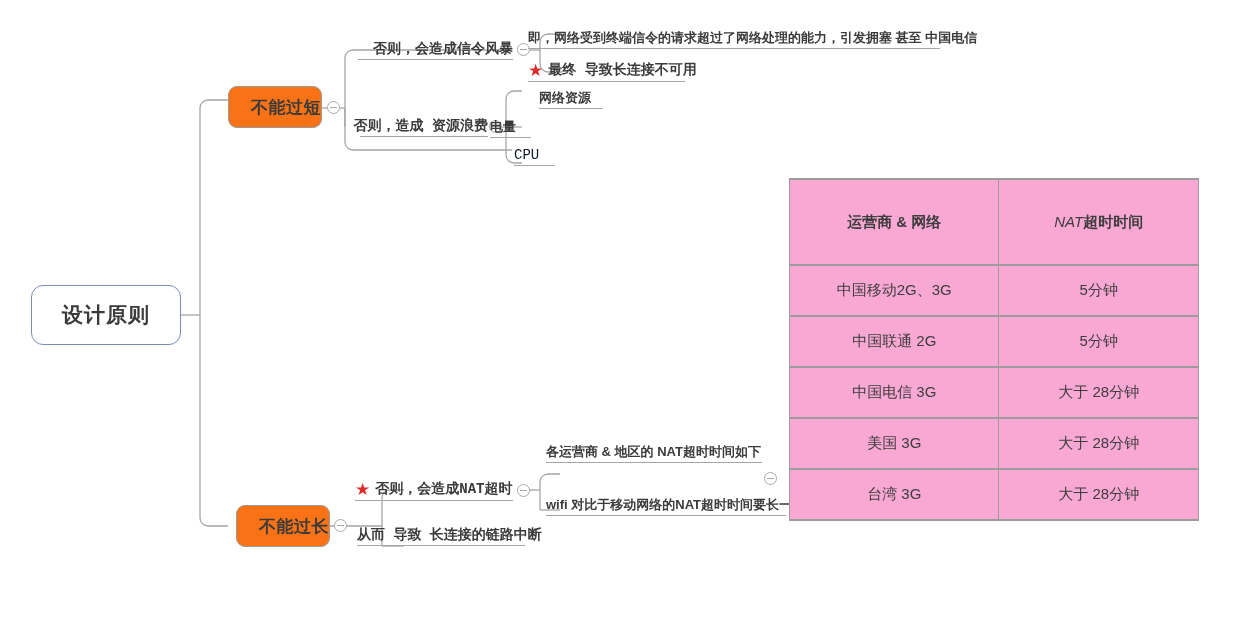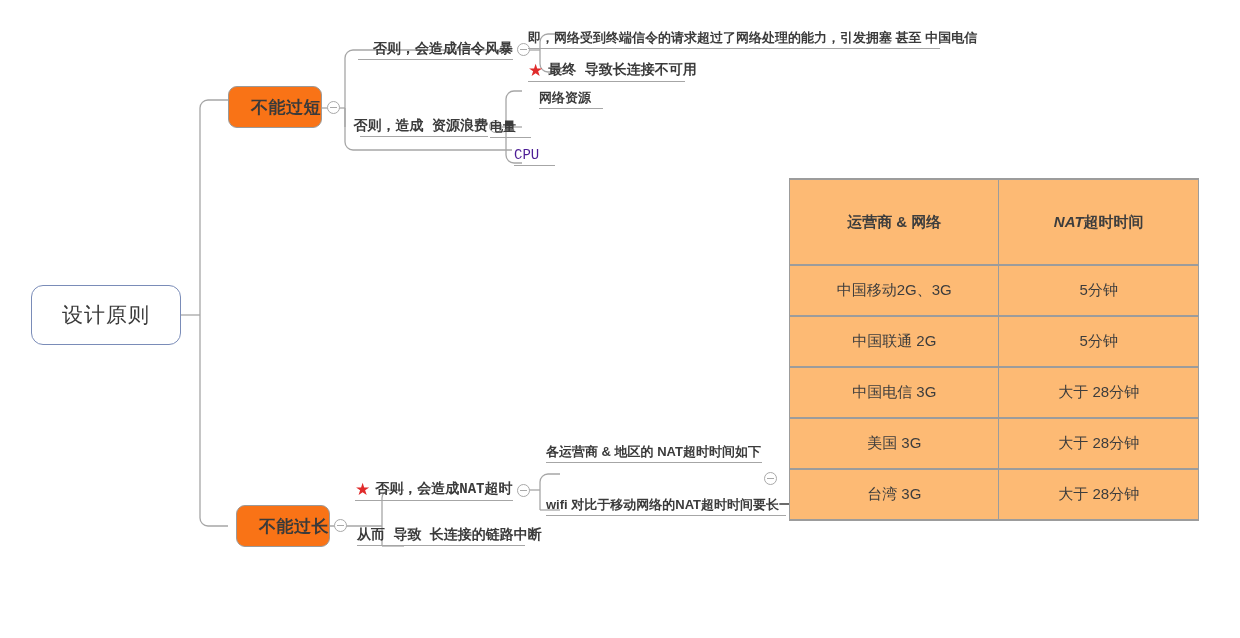--- a/index.html
+++ b/index.html
@@ -9,65 +9,65 @@
     color:#333333;overflow:hidden;position:relative;
   }
   #stage{position:absolute;left:0;top:0;width:1240px;height:638px;}
   svg.links{position:absolute;left:0;top:0;width:1240px;height:638px;pointer-events:none;}
 
   .node{position:absolute;box-sizing:border-box;white-space:nowrap;}
 
   
   .root-node{
     border:1.6px solid #7a8cb8;border-radius:12px;background:#fff;
-    font-size:21px;font-weight:normal;color:#3a3a3a;letter-spacing:1px;
+    font-size:21px;font-weight:bold;color:#3a3a3a;letter-spacing:1px;
     display:flex;align-items:center;justify-content:center;
   }
   
   .box-node{
     border:1.3px solid #9a9a9a;border-radius:9px;background:#f97316;
     font-size:17px;font-weight:bold;color:#3a3a3a;letter-spacing:.5px;
     display:flex;align-items:center;justify-content:flex-end;
   }
   
   .leaf{
     border-bottom:1.3px solid #a6a6a6;background:transparent;
     display:flex;align-items:flex-end;padding-bottom:2px;
   }
   .leaf .txt{line-height:1.15;}
   .t-bold{font-weight:bold;color:#3b3b3b;}
-  .t-reg{font-weight:normal;color:#4c1d95;}
+  .t-reg{font-weight:normal;color:#0f172a;}
   .fs13{font-size:13px;}
   .fs14{font-size:14px;font-family:Liberation Mono, monospace;}
 
   .star{color:#e02b2b;font-size:17px;line-height:1;margin-right:5px;display:inline-block;}
 
   
   .toggle{
     position:absolute;width:13px;height:13px;border-radius:50%;
     border:1.2px solid #a9a9a9;background:#fff;box-sizing:border-box;
   }
   .toggle::before{
     content:"";position:absolute;left:2px;top:5px;width:7px;height:1.2px;background:#a9a9a9;
   }
 
   
   .nat-table{
-    position:absolute;border-collapse:collapse;background:#fdba74;
+    position:absolute;border-collapse:collapse;background:#f9a8d4;
     border-left:1.5px solid #9c9c9c;border-right:1.5px solid #9c9c9c;
   }
   .nat-table td{
     border-top:2px solid #9c9c9c;border-bottom:2px solid #9c9c9c;
     border-left:1.2px solid #9c9c9c;border-right:1.2px solid #9c9c9c;
     text-align:center;vertical-align:middle;
     font-size:15px;color:#3d3d3d;
   }
   .nat-table td.hdr{font-weight:bold;height:82px;}
   .nat-table td.cell{height:47px;font-weight:normal;}
-  .hdr-it{font-style:italic;font-weight:bold;}
+  .hdr-it{font-style:italic;font-weight:normal;}
 </style>
 </head>
 <body>
 
 <div id="stage">
 
   <svg class="links" viewBox="0 0 1240 638">
     <g fill="none" stroke="#a6a6a6" stroke-width="1.3">
 
       <path d="M181 315 H200"></path>

